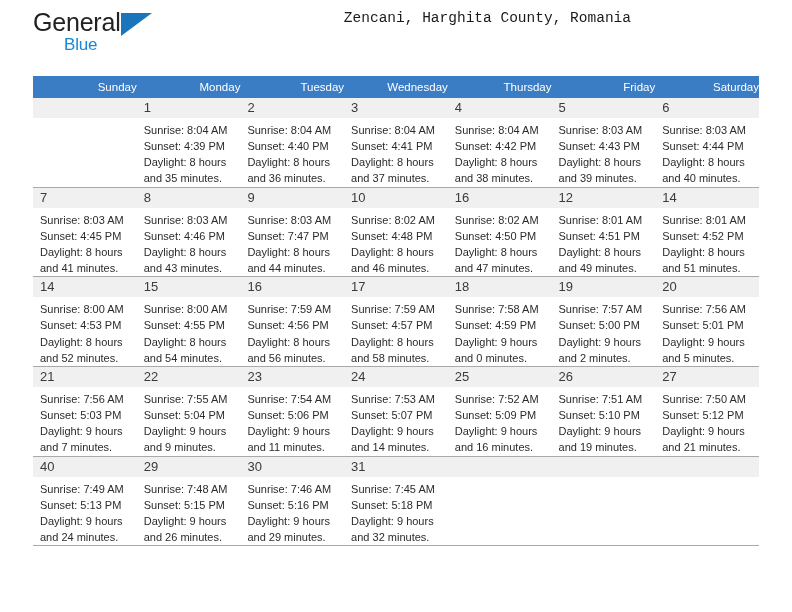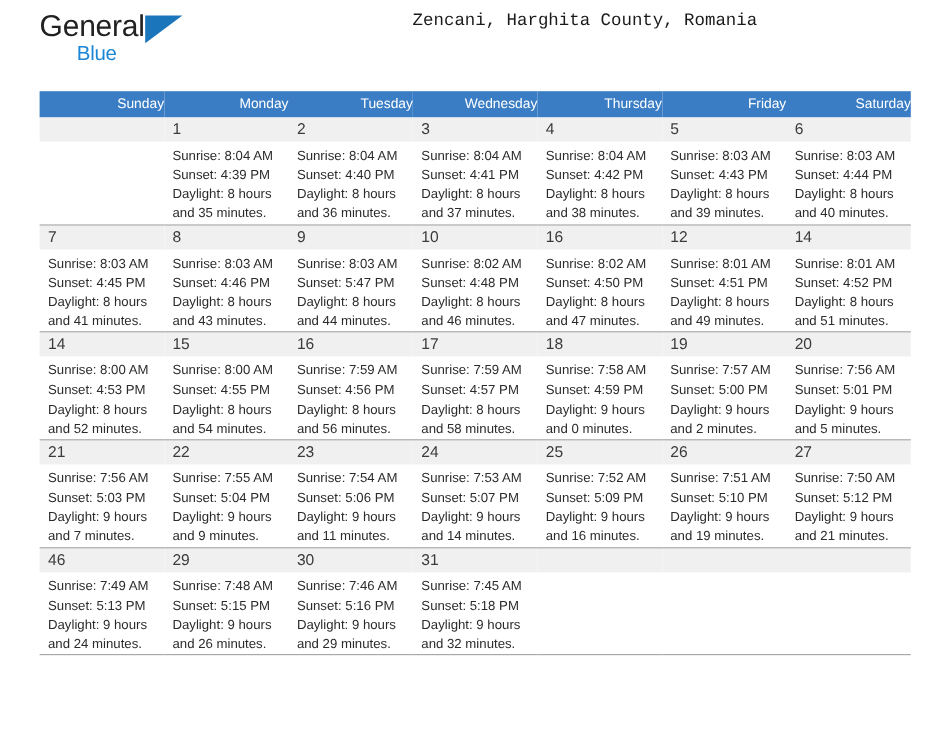--- a/index.html
+++ b/index.html
@@ -235,21 +235,21 @@
               <div>Sunrise: 8:03 AM</div>
               <div>Sunset: 4:46 PM</div>
               <div>Daylight: 8 hours</div>
               <div>and 43 minutes.</div>
             </div>
           </td>
           <td>
             <div class="daynum">9</div>
             <div class="dayinfo">
               <div>Sunrise: 8:03 AM</div>
-              <div>Sunset: 5:47 PM</div>
+              <div>Sunset: 7:47 PM</div>
               <div>Daylight: 8 hours</div>
               <div>and 44 minutes.</div>
             </div>
           </td>
           <td>
             <div class="daynum">10</div>
             <div class="dayinfo">
               <div>Sunrise: 8:02 AM</div>
               <div>Sunset: 4:48 PM</div>
               <div>Daylight: 8 hours</div>
@@ -409,21 +409,21 @@
             <div class="dayinfo">
               <div>Sunrise: 7:50 AM</div>
               <div>Sunset: 5:12 PM</div>
               <div>Daylight: 9 hours</div>
               <div>and 21 minutes.</div>
             </div>
           </td>
         </tr>
         <tr class="week-row">
           <td>
-            <div class="daynum">46</div>
+            <div class="daynum">40</div>
             <div class="dayinfo">
               <div>Sunrise: 7:49 AM</div>
               <div>Sunset: 5:13 PM</div>
               <div>Daylight: 9 hours</div>
               <div>and 24 minutes.</div>
             </div>
           </td>
           <td>
             <div class="daynum">29</div>
             <div class="dayinfo">

